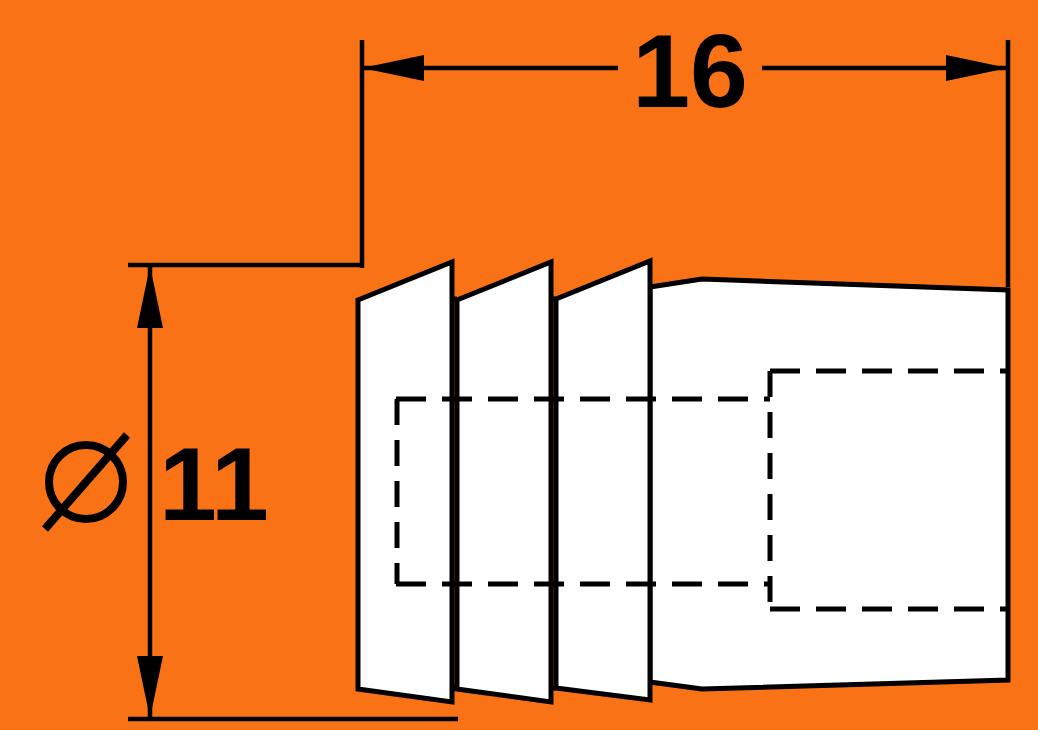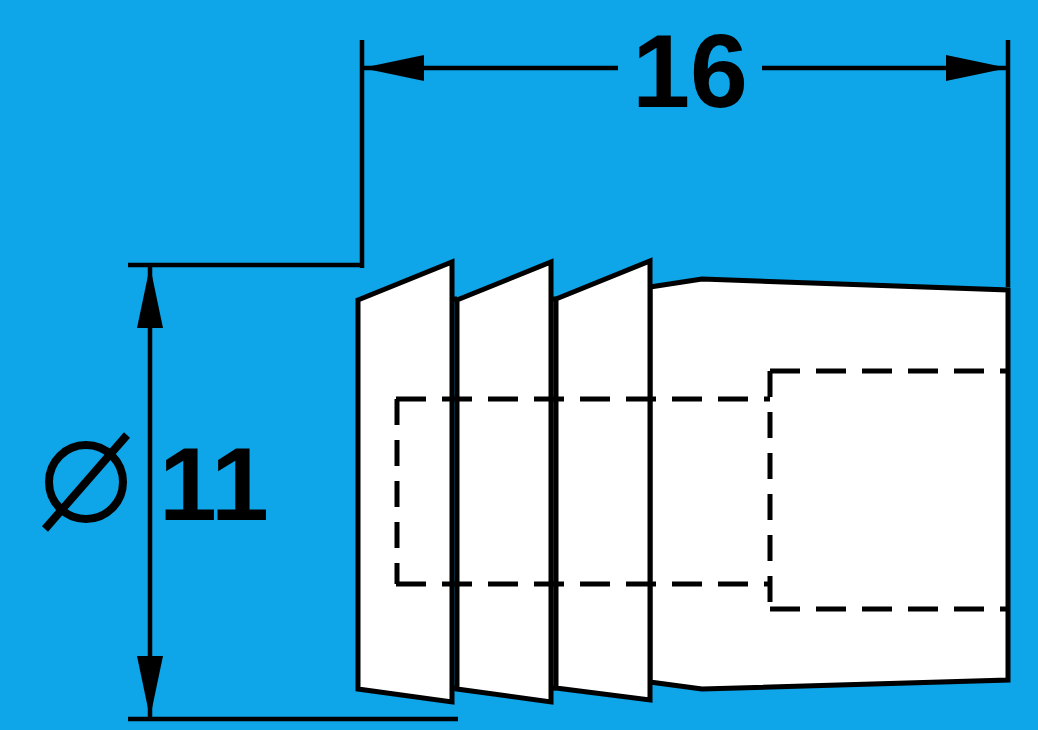--- a/index.html
+++ b/index.html
@@ -5,21 +5,21 @@
   html, body {
     margin: 0;
     padding: 0;
     background: #ffffff;
     font-family: "Liberation Sans", sans-serif;
   }
   .stage {
     position: relative;
     width: 1038px;
     height: 730px;
-    background: #0ea5e9;
+    background: #f97316;
     overflow: hidden;
   }
   .stage svg {
     position: absolute;
     left: 0;
     top: 0;
     display: block;
   }
   .outline {
     fill: #ffffff;

